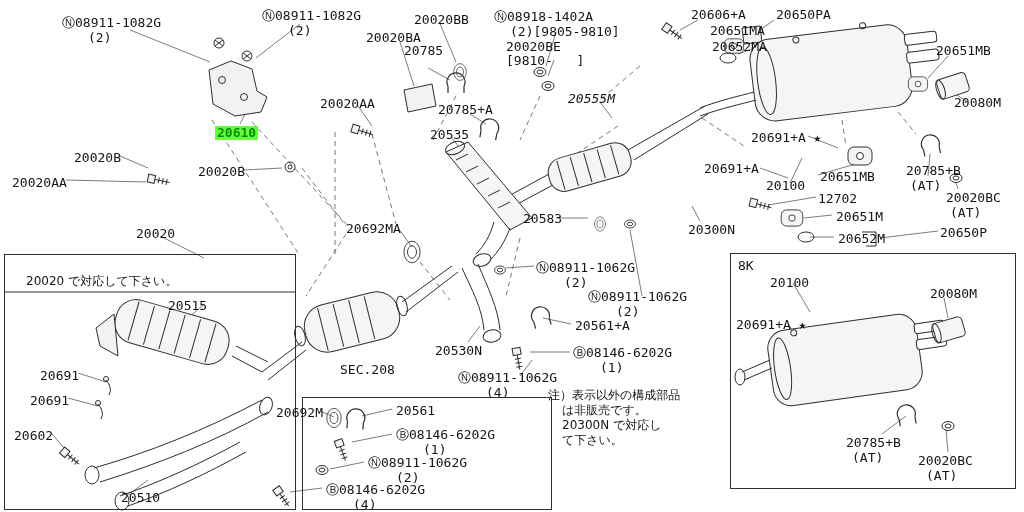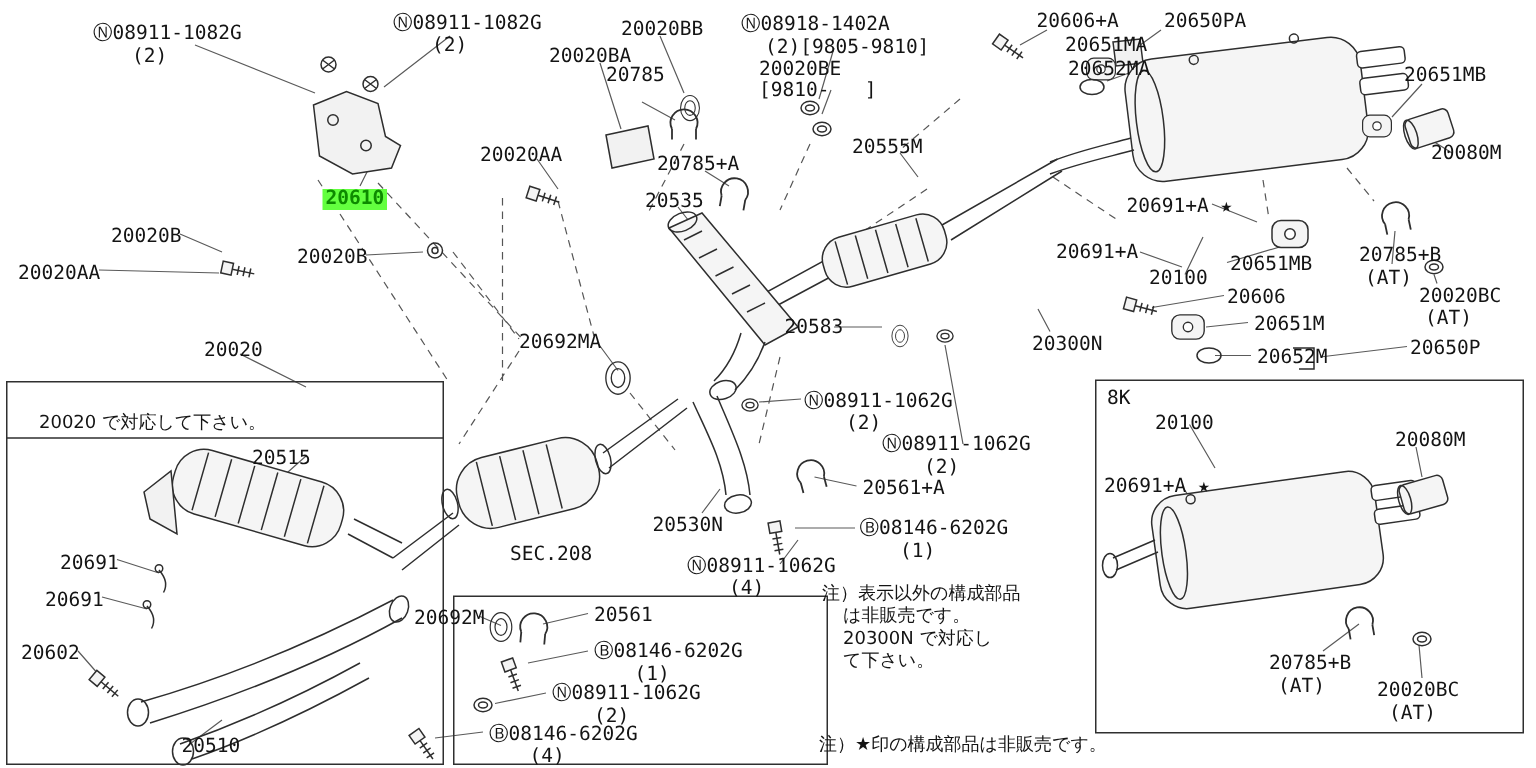--- a/index.html
+++ b/index.html
@@ -209,34 +209,34 @@
       <div class="lbl" style="left: 506px; top: 40px;">20020BE</div>
       <div class="lbl" style="left: 506px; top: 54px;">[9810-   ]</div>
       <div class="lbl" style="left: 691px; top: 8px;">20606+A</div>
       <div class="lbl" style="left: 776px; top: 8px;">20650PA</div>
       <div class="lbl" style="left: 710px; top: 24px;">20651MA</div>
       <div class="lbl" style="left: 712px; top: 40px;">20652MA</div>
       <div class="lbl" style="left: 936px; top: 44px;">20651MB</div>
       <div class="lbl" style="left: 404px; top: 44px;">20785</div>
       <div class="lbl" style="left: 320px; top: 97px;">20020AA</div>
       <div class="lbl" style="left: 438px; top: 103px;">20785+A</div>
-      <div class="lbl" style="left: 568px; top: 92px;">20555M</div>
+      <div class="lbl" style="left: 568px; top: 92px; font-style: italic;">20555M</div>
       <div class="lbl" style="left: 954px; top: 96px;">20080M</div>
       <div class="lbl hl" style="left: 215px; top: 126px;">20610</div>
       <div class="lbl" style="left: 430px; top: 128px;">20535</div>
       <div class="lbl" style="left: 751px; top: 131px;">20691+A ★</div>
       <div class="lbl" style="left: 74px; top: 151px;">20020B</div>
       <div class="lbl" style="left: 198px; top: 165px;">20020B</div>
       <div class="lbl" style="left: 704px; top: 162px;">20691+A</div>
       <div class="lbl" style="left: 820px; top: 170px;">20651MB</div>
       <div class="lbl" style="left: 906px; top: 164px;">20785+B</div>
       <div class="lbl" style="left: 910px; top: 179px;">(AT)</div>
       <div class="lbl" style="left: 12px; top: 176px;">20020AA</div>
       <div class="lbl" style="left: 766px; top: 179px;">20100</div>
-      <div class="lbl" style="left: 818px; top: 192px;">20606</div>
+      <div class="lbl" style="left: 818px; top: 192px;">12702</div>
       <div class="lbl" style="left: 946px; top: 191px;">20020BC</div>
       <div class="lbl" style="left: 950px; top: 206px;">(AT)</div>
       <div class="lbl" style="left: 836px; top: 210px;">20651M</div>
       <div class="lbl" style="left: 688px; top: 223px;">20300N</div>
       <div class="lbl" style="left: 523px; top: 212px;">20583</div>
       <div class="lbl" style="left: 838px; top: 232px;">20652M</div>
       <div class="lbl" style="left: 940px; top: 226px;">20650P</div>
       <div class="lbl" style="left: 136px; top: 227px;">20020</div>
       <div class="lbl" style="left: 346px; top: 222px;">20692MA</div>
       <div class="lbl" style="left: 536px; top: 261px;">Ⓝ08911-1062G</div>
@@ -269,17 +269,16 @@
       <div class="lbl" style="left: 736px; top: 318px;">20691+A ★</div>
       <div class="lbl" style="left: 846px; top: 436px;">20785+B</div>
       <div class="lbl" style="left: 852px; top: 451px;">(AT)</div>
       <div class="lbl" style="left: 918px; top: 454px;">20020BC</div>
       <div class="lbl" style="left: 926px; top: 469px;">(AT)</div>
       <div class="lbl jp" style="left: 26px; top: 275px;">20020 で対応して下さい。</div>
       <div class="lbl jp" style="left: 548px; top: 389px;">注）表示以外の構成部品</div>
       <div class="lbl jp" style="left: 562px; top: 404px;">は非販売です。</div>
       <div class="lbl jp" style="left: 562px; top: 419px;">20300N で対応し</div>
       <div class="lbl jp" style="left: 562px; top: 434px;">て下さい。</div>
-      <div class="lbl jp" style="left: 546px; top: 490px;">注）★印の構成部品は非販売です。</div>
       <div class="lbl code" style="left: 928px; top: 495px; margin-top: 40px;">A200A379</div>
     </div>
 
 </div>
 
 </body></html>

